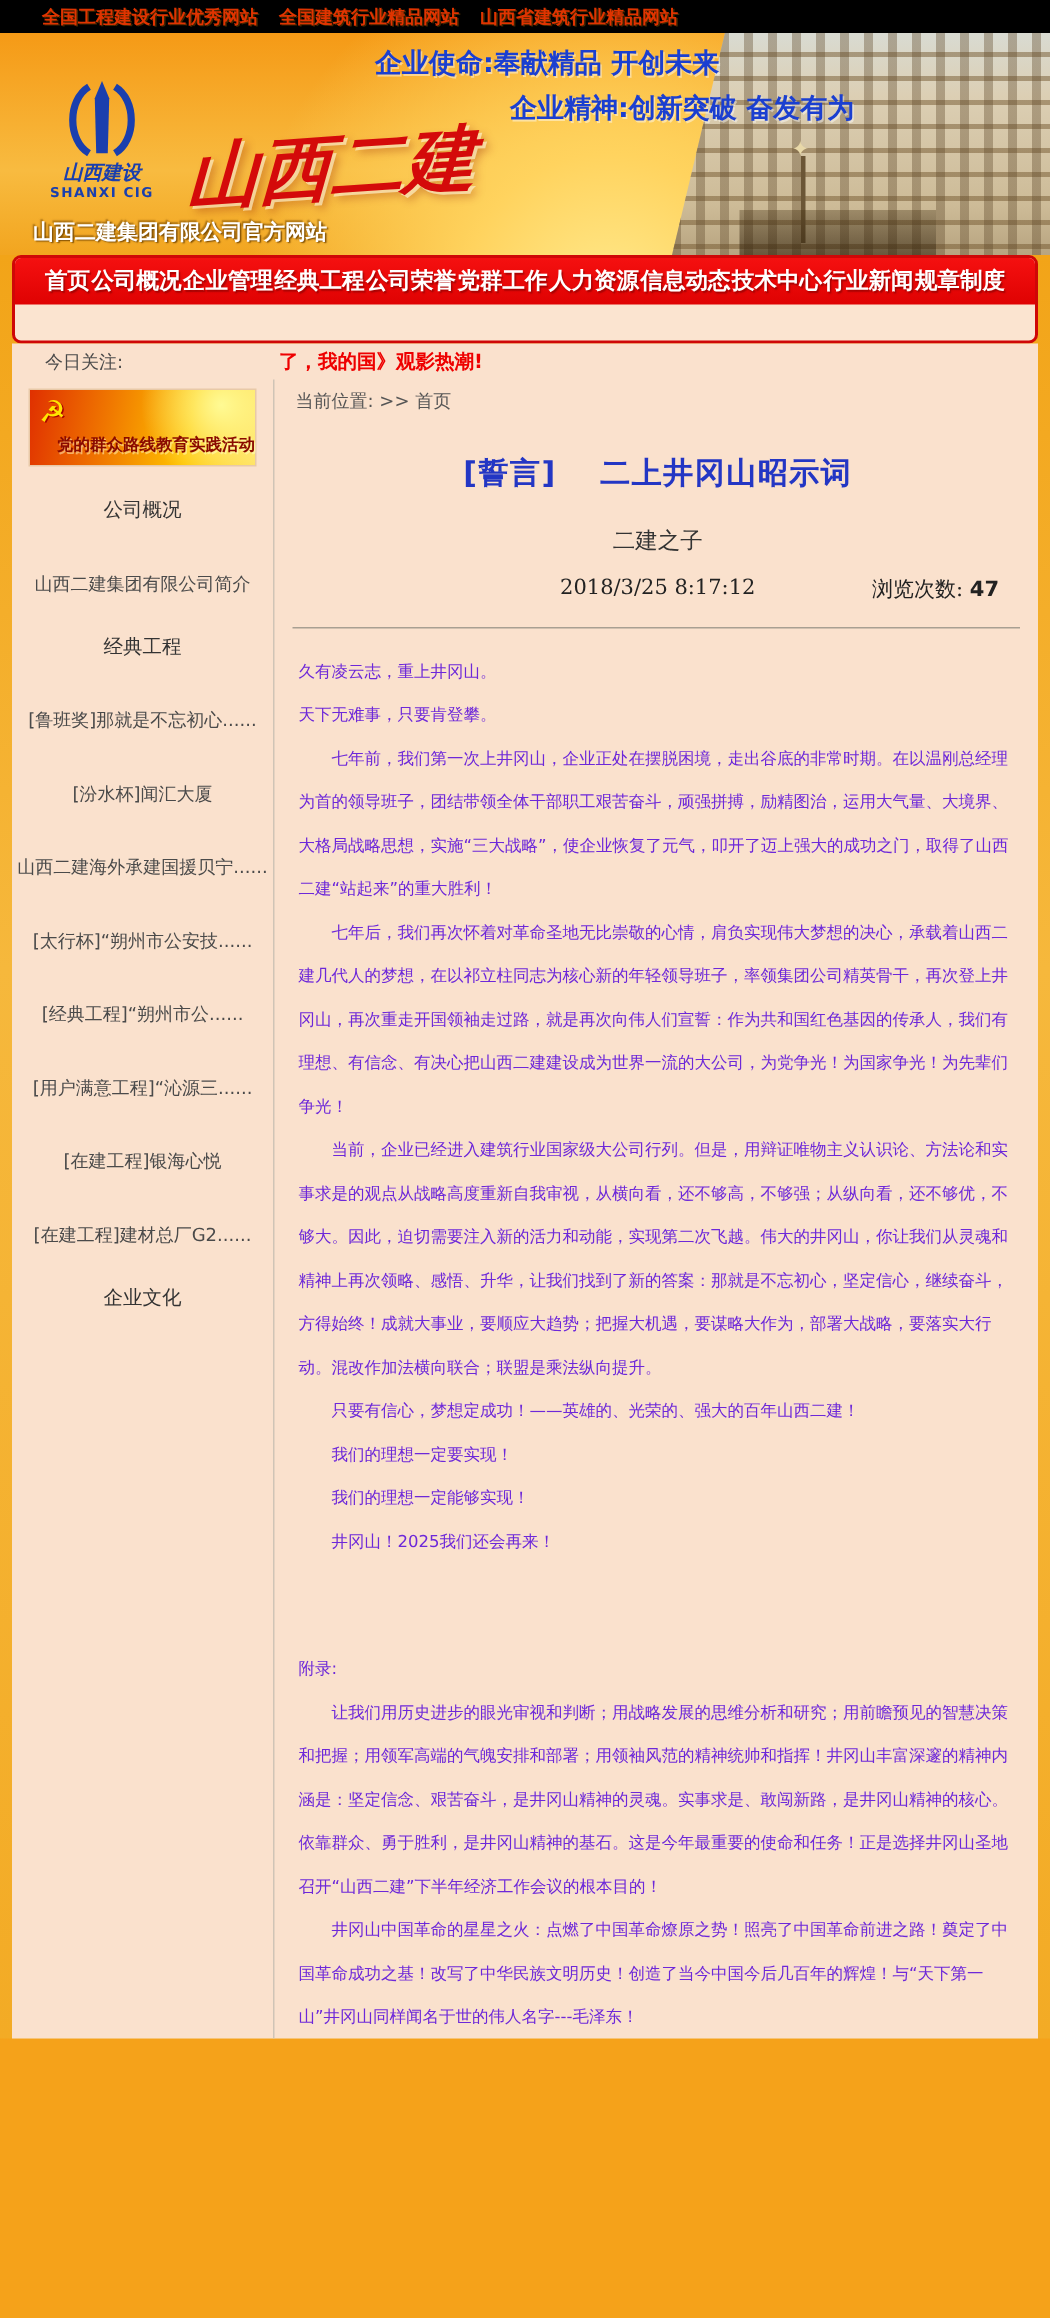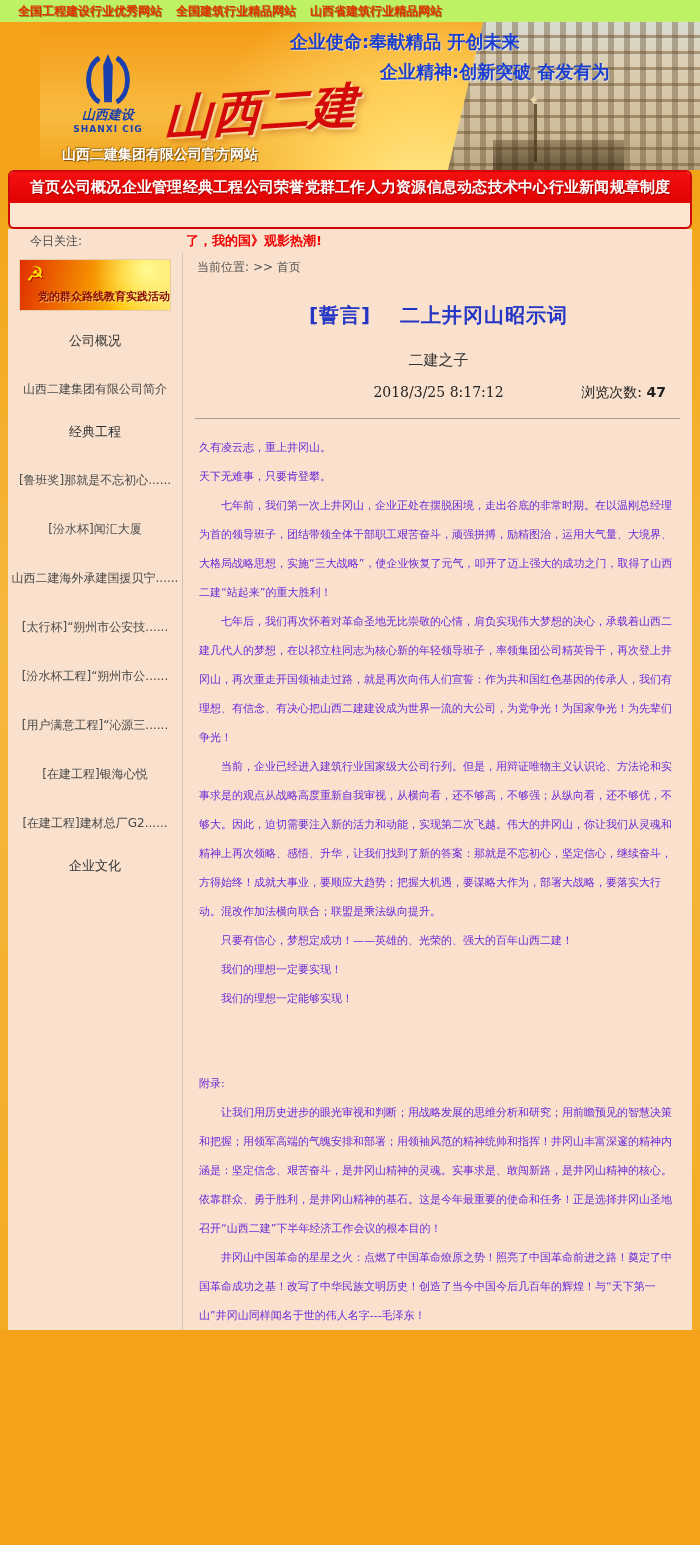--- a/index.html
+++ b/index.html
@@ -4,34 +4,33 @@
 <style>
   * { margin:0; padding:0; box-sizing:border-box; }
   html,body { width:700px; }
   body {
     height:1545px; overflow:hidden;
     font-family:"DejaVu Sans", sans-serif;
     background:#f5a21a;
   }
   
   .topbar {
-    height:22px; background:#bef264; display:flex; align-items:center;
-    padding-left:18px; gap:14px;
+    height:22px; background:#000000; display:flex; align-items:center;
+    padding-left:28px; gap:14px;
   }
   .toplink {
     font-size:12px; font-weight:bold; color:#e03400;
     text-shadow:1px 1px 0 rgba(120,70,0,.55); cursor:pointer; white-space:nowrap;
   }
   
   .header {
     position:relative; height:148px; overflow:hidden;
     background:
       radial-gradient(circle at 58% 120%, #ffe98c 0%, #ffd35e 22%, rgba(253,197,74,0) 55%),
       linear-gradient(180deg, #f59a16 0%, #f8bb40 62%, #f2a51f 100%);
-    margin-left: 40px;
   }
   .photo {
     position:absolute; top:0; right:0; width:252px; height:148px;
     clip-path:polygon(14% 0, 100% 0, 100% 100%, 0 100%);
     background:
       repeating-linear-gradient(90deg, rgba(96,74,44,.38) 0 6px, rgba(0,0,0,0) 6px 16px),
       repeating-linear-gradient(180deg, rgba(0,0,0,0) 0 13px, rgba(116,88,48,.5) 13px 16px),
       linear-gradient(180deg, #d9dbd2 0%, #dccfb4 28%, #cdbb97 78%, #b7a480 100%);
   }
   .photo::after {
@@ -181,21 +180,21 @@
           <span class="emblem">☭</span>
           <span class="btext">党的群众路线教育实践活动</span>
         </div>
       <div class="sb-title">公司概况</div>
           <div class="sb-item">山西二建集团有限公司简介</div>
           <div class="sb-title">经典工程</div>
           <div class="sb-item">[鲁班奖]那就是不忘初心......</div>
           <div class="sb-item">[汾水杯]闻汇大厦</div>
           <div class="sb-item">山西二建海外承建国援贝宁......</div>
           <div class="sb-item">[太行杯]“朔州市公安技......</div>
-          <div class="sb-item">[汾水杯工程]“朔州市公......</div>
+          <div class="sb-item">[经典工程]“朔州市公......</div>
           <div class="sb-item">[用户满意工程]“沁源三......</div>
           <div class="sb-item">[在建工程]银海心悦</div>
           <div class="sb-item">[在建工程]建材总厂G2......</div>
           <div class="sb-title">企业文化</div>
         </div>
       <div class="divider"></div>
 
       <div class="main">
         <div class="breadcrumb">
           <span>当前位置:</span>
@@ -216,20 +215,21 @@
 
         <div class="article" id="article">
             <p>久有凌云志，重上井冈山。</p>
             <p>天下无难事，只要肯登攀。</p>
             <p class="ind">七年前，我们第一次上井冈山，企业正处在摆脱困境，走出谷底的非常时期。在以温刚总经理为首的领导班子，团结带领全体干部职工艰苦奋斗，顽强拼搏，励精图治，运用大气量、大境界、大格局战略思想，实施“三大战略”，使企业恢复了元气，叩开了迈上强大的成功之门，取得了山西二建“站起来”的重大胜利！</p>
             <p class="ind">七年后，我们再次怀着对革命圣地无比崇敬的心情，肩负实现伟大梦想的决心，承载着山西二建几代人的梦想，在以祁立柱同志为核心新的年轻领导班子，率领集团公司精英骨干，再次登上井冈山，再次重走开国领袖走过路，就是再次向伟人们宣誓：作为共和国红色基因的传承人，我们有理想、有信念、有决心把山西二建建设成为世界一流的大公司，为党争光！为国家争光！为先辈们争光！</p>
             <p class="ind">当前，企业已经进入建筑行业国家级大公司行列。但是，用辩证唯物主义认识论、方法论和实事求是的观点从战略高度重新自我审视，从横向看，还不够高，不够强；从纵向看，还不够优，不够大。因此，迫切需要注入新的活力和动能，实现第二次飞越。伟大的井冈山，你让我们从灵魂和精神上再次领略、感悟、升华，让我们找到了新的答案：那就是不忘初心，坚定信心，继续奋斗，方得始终！成就大事业，要顺应大趋势；把握大机遇，要谋略大作为，部署大战略，要落实大行动。混改作加法横向联合；联盟是乘法纵向提升。</p>
             <p class="ind">只要有信心，梦想定成功！——英雄的、光荣的、强大的百年山西二建！</p>
             <p class="ind">我们的理想一定要实现！</p>
             <p class="ind">我们的理想一定能够实现！</p>
+            <p class="ind">井冈山！2025我们还会再来！</p>
             <p class="blank"></p>
             <p>附录:</p>
             <p class="ind">让我们用历史进步的眼光审视和判断；用战略发展的思维分析和研究；用前瞻预见的智慧决策和把握；用领军高端的气魄安排和部署；用领袖风范的精神统帅和指挥！井冈山丰富深邃的精神内涵是：坚定信念、艰苦奋斗，是井冈山精神的灵魂。实事求是、敢闯新路，是井冈山精神的核心。依靠群众、勇于胜利，是井冈山精神的基石。这是今年最重要的使命和任务！正是选择井冈山圣地召开“山西二建”下半年经济工作会议的根本目的！</p>
             <p class="ind">井冈山中国革命的星星之火：点燃了中国革命燎原之势！照亮了中国革命前进之路！奠定了中国革命成功之基！改写了中华民族文明历史！创造了当今中国今后几百年的辉煌！与“天下第一山”井冈山同样闻名于世的伟人名字---毛泽东！</p>
           </div>
 
       </div>
     </div>
   </div>
 </div>

